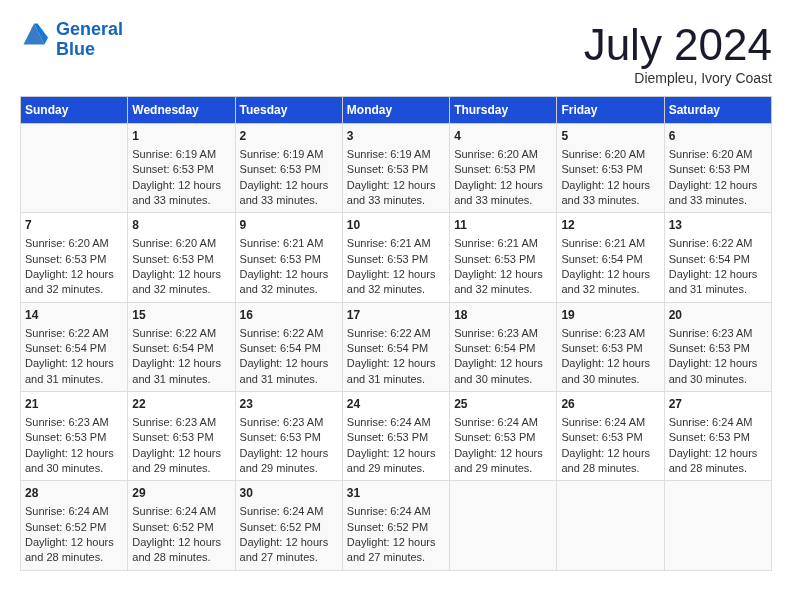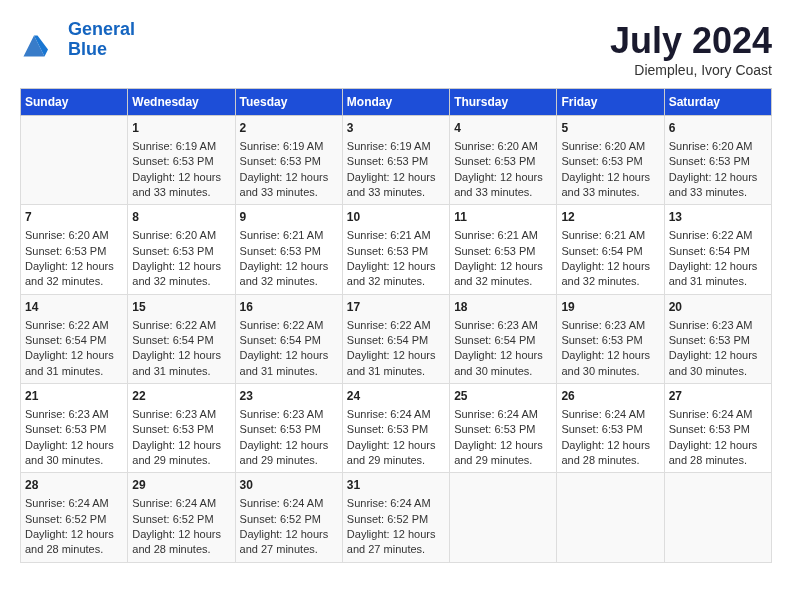--- a/index.html
+++ b/index.html
@@ -11,42 +11,42 @@
       padding: 20px;
     }
     .header {
       display: flex;
       justify-content: space-between;
       align-items: flex-start;
       margin-bottom: 10px;
     }
     .logo {
       display: flex;
-      align-items: flex-end;
-      gap: 20px;
+      align-items: flex-start;
+      gap: 8px;
     }
     .logo-text {
       font-size: 18px;
       font-weight: bold;
       color: #1a1a2e;
       line-height: 1.1;
     }
     .logo-text span {
       color: #1565c0;
     }
     .logo-icon {
       width: 28px;
       height: 28px;
     }
     .title-block {
       text-align: right;
     }
     .main-title {
-      font-size: 36px;
-      font-weight: bold;
+      font-size: 44px;
+      font-weight: normal;
       color: #1a1a2e;
     }
     .subtitle {
       font-size: 14px;
       color: #333;
     }
     table {
       width: 100%;
       border-collapse: collapse;
       font-size: 11px;

